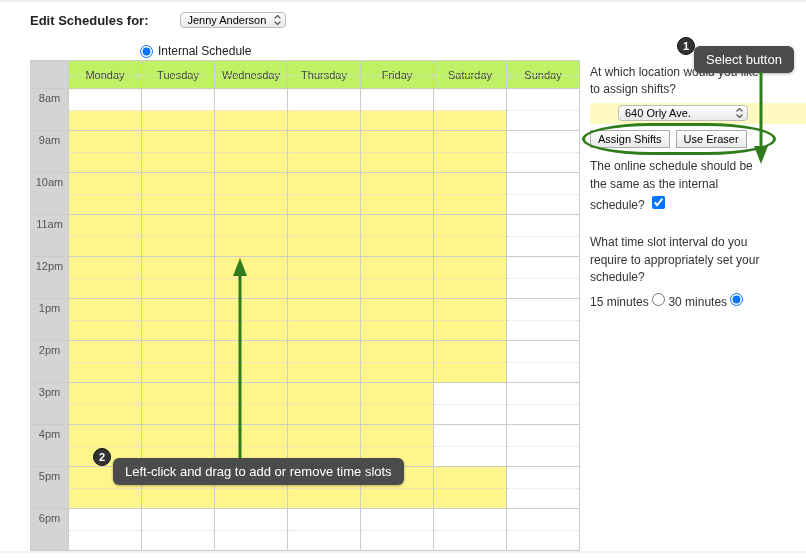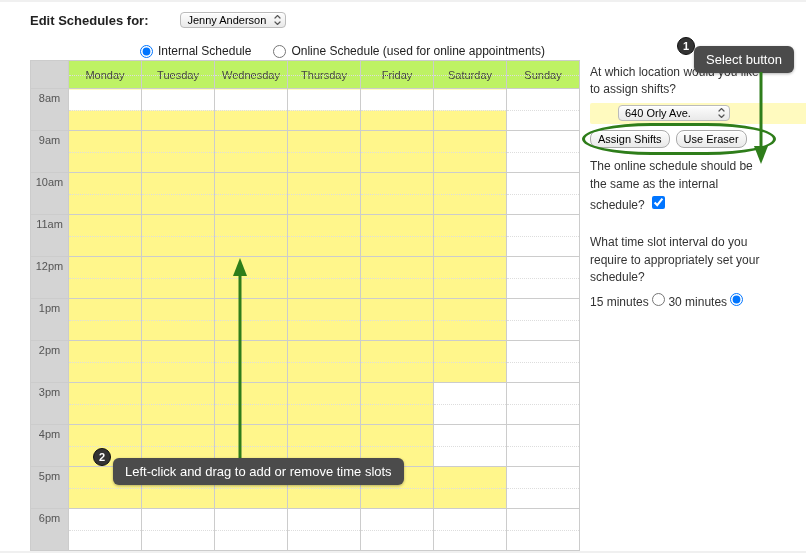--- a/index.html
+++ b/index.html
@@ -45,27 +45,27 @@
     content: ""; position: absolute; left: 0; right: 0; top: 50%;
     border-top: 1px dotted #ddd;
   }
   .grid .corner { background:#d4d4d4; }
   .yel { background: #fff68b; }
   .half-yel { background: linear-gradient(#fff 0, #fff 50%, #fff68b 50%, #fff68b 100%); }
 
   .side { width: 180px; font-size: 12px; color: #333; padding-top: 4px; line-height: 1.45; }
   .side .q { margin-bottom: 6px; }
   .loc-wrap { position: relative; margin-bottom: 8px; }
-  .loc-wrap .sel { width: 112px; }
+  .loc-wrap .sel { width: 130px; }
   .loc-hi { position:absolute; left:0; top:-2px; right:-50px; bottom:-2px; background: rgba(255,246,139,.55); z-index:-1; border-radius:2px; }
 
   .btns { display: flex; gap: 6px; margin-bottom: 10px; position: relative; }
   .btn {
     font-size: 11px; padding: 2px 7px;
-    border: 1px solid #aaa; border-radius: 8px;
+    border: 1px solid #aaa; border-radius: 0;
     background: linear-gradient(#fdfdfd,#e9e9e9);
     box-shadow: inset 0 1px 0 #fff; cursor: pointer;
   }
   .ring {
     position: absolute; left: -8px; right: -6px; top: -7px; bottom: -7px;
     border: 3px solid #2e7d1a; border-radius: 50%/70%;
     pointer-events: none;
   }
   .chk-line { margin-bottom: 20px; }
   .int-line { margin-top: 4px; }
@@ -91,24 +91,20 @@
     <svg width="7" height="10" viewBox="0 0 7 10">
         <path d="M1 3 L3.5 0.5 L6 3 M1 7 L3.5 9.5 L6 7" stroke="#555" stroke-width="1.2" fill="none" stroke-linecap="round"></path>
       </svg>
   </span>
 </div>
 
 <div class="radios">
   <label>
     <input type="radio" name="st" id="st-int" checked="" style="">
     <span>Internal Schedule</span>
-  </label>
-  <label>
-    <input type="radio" name="st" id="st-onl" style="">
-    <span>Online Schedule (used for online appointments)</span>
   </label>
 </div>
 
 <div class="layout">
   <div class="calendar">
     <table class="grid" id="grid">
         <thead>
           <tr>
             <th class="corner"></th>
             <th class="cell">Monday</th>

